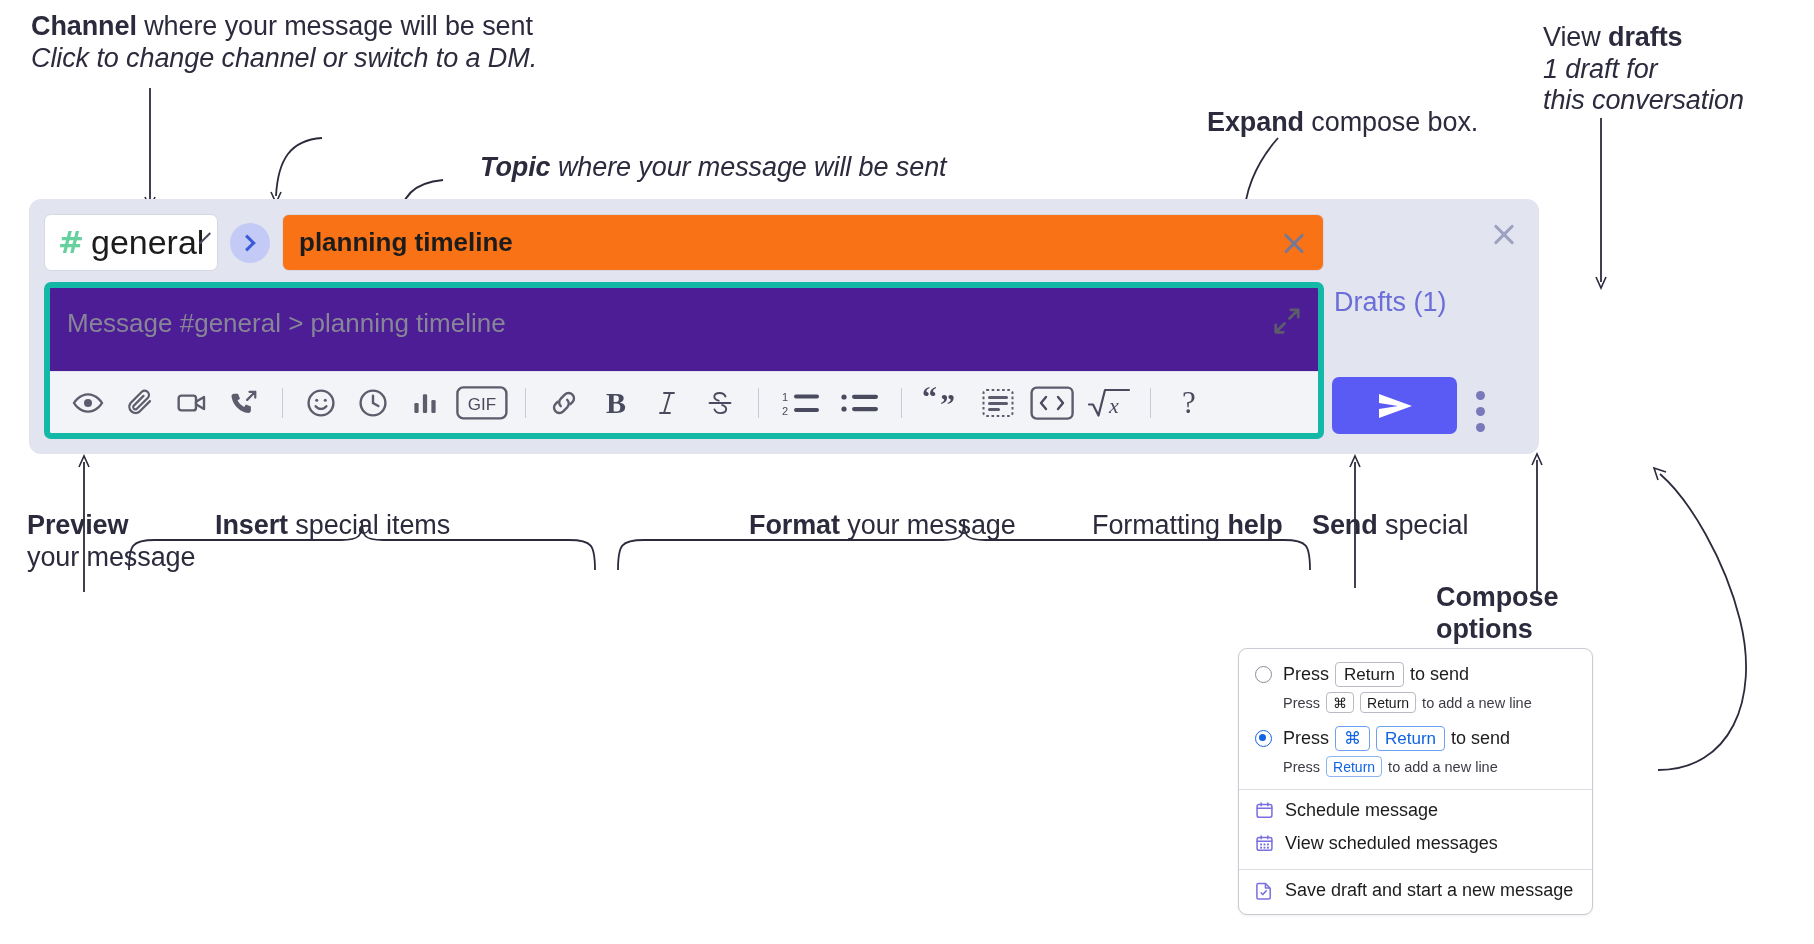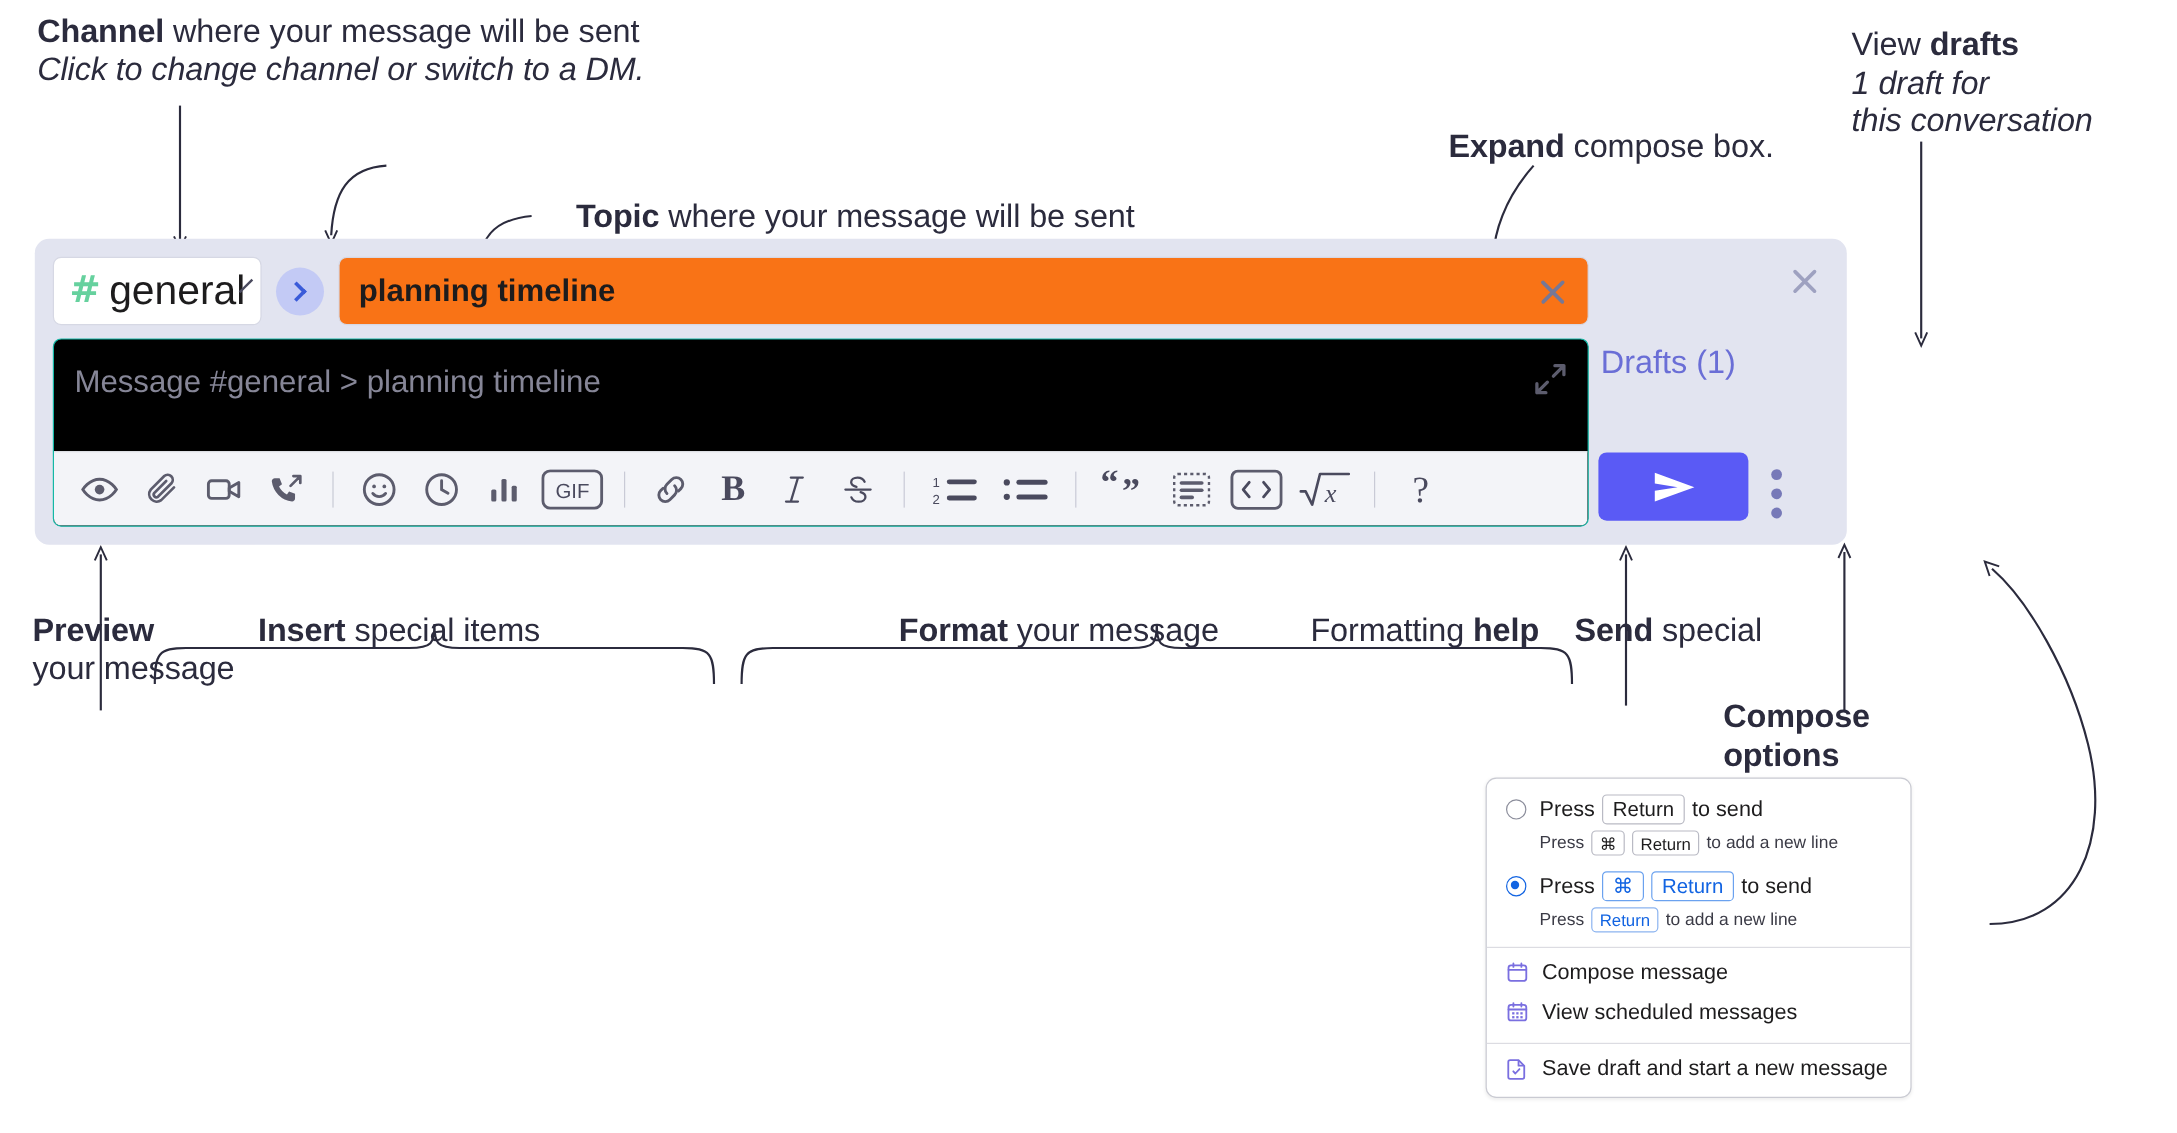--- a/index.html
+++ b/index.html
@@ -104,22 +104,22 @@
     left: 0; top: 12px; width: 26px; height: 2.6px;
     background: #767896; border-radius: 2px;
   }
   .xmark::before { transform: rotate(45deg); }
   .xmark::after  { transform: rotate(-45deg); }
 
   
   #message-box {
     margin-top: 11px;
     height: 157px;
-    background: #000000;
-    border: 1px solid #14b8a6;
+    background: #4c1d95;
+    border: 6px solid #14b8a6;
     border-radius: 7px;
     position: relative;
     overflow: hidden;
   }
   #message-placeholder {
     position: absolute; left: 17px; top: 20px;
     font-size: 26px; color: #868697;
   }
   #expand-icon {
     position: absolute; right: 16px; top: 18px;
@@ -262,21 +262,21 @@
       <path d="M1654,468 l4,12 l-4,-12 l12,4" stroke-width="1.6"></path>
     </g>
   </svg>
 
   <div class="anno" style="left:31px; top:11px;">
     <span><b>Channel</b><span> where your message will be sent</span></span>
     <i class="it">Click to change channel or switch to a DM.</i>
   </div>
 
 
-  <div class="anno" style="left:480px; top:165px;">
+  <div class="anno" style="left:480px; top:152px;font-style:italic;">
     <b>Topic</b><span> where your message will be sent</span>
   </div>
 
   <div class="anno" style="left:1207px; top:107px;">
     <b>Expand</b><span> compose box.</span>
   </div>
 
   <div class="anno" style="left:1543px; top:22px;">
     <span><span>View </span><b>drafts</b></span>
     <i class="it">1 draft for</i>
@@ -543,21 +543,21 @@
       <span>to add a new line</span>
     </div>
 
     <div class="menu-div"></div>
 
     <div class="menu-item">
       <svg width="19" height="19" viewBox="0 0 20 20" fill="none" stroke="#7a6fe0" stroke-width="1.6">
         <rect x="2.2" y="3.6" width="15.6" height="13.6" rx="2.2"></rect>
         <path d="M2.2 7.6h15.6M6.5 2v3M13.5 2v3" stroke-linecap="round"></path>
       </svg>
-      <span>Compose message</span>
+      <span>Schedule message</span>
     </div>
 
     <div class="menu-item">
       <svg width="19" height="19" viewBox="0 0 20 20" fill="none" stroke="#7a6fe0" stroke-width="1.6">
         <rect x="2.2" y="3.6" width="15.6" height="13.6" rx="2.2"></rect>
         <path d="M2.2 7.6h15.6M6.5 2v3M13.5 2v3" stroke-linecap="round"></path>
         <g fill="#7a6fe0" stroke="none">
           <rect x="5.4" y="10" width="2" height="2"></rect>
             <rect x="9" y="10" width="2" height="2"></rect>
             <rect x="12.6" y="10" width="2" height="2"></rect>

